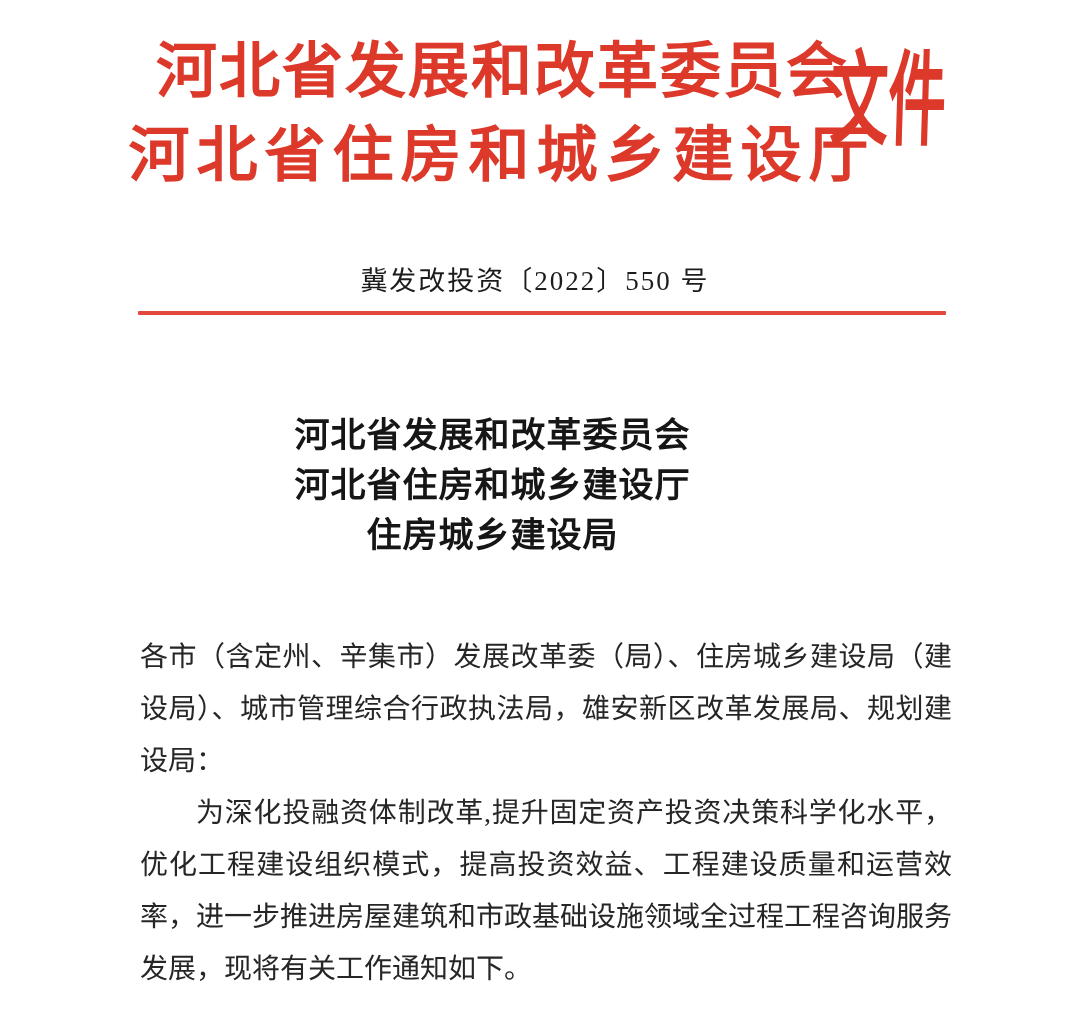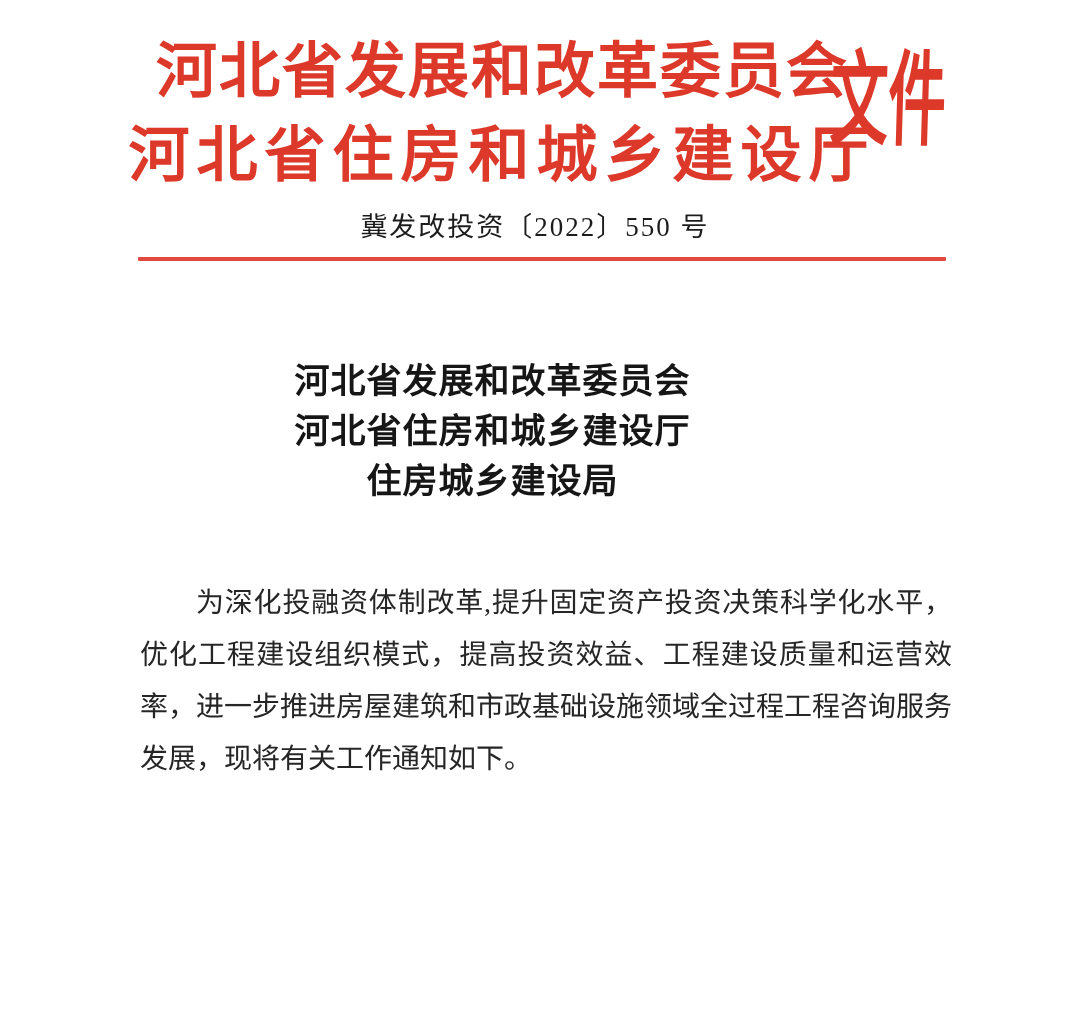--- a/index.html
+++ b/index.html
@@ -43,20 +43,21 @@
     font-weight: 700;
     font-size: 103px;
     line-height: 103px;
     white-space: nowrap;
     transform: scaleX(0.56) skewX(-3deg);
     transform-origin: left top;
   }
 
   
   .doc-number {
+    margin-top: 54px;
     width: 1070px;
     text-align: center;
     font-size: 27px;
     line-height: 34px;
     letter-spacing: 2px;
     color: #1c1c1c;
   }
   .red-rule {
     margin: 13px 0 0 138px;
     width: 808px;
@@ -106,16 +107,17 @@
 
   <div class="red-rule"></div>
 
   <div class="doc-title">
     <div>河北省发展和改革委员会</div>
     <div>河北省住房和城乡建设厅</div>
     <div>住房城乡建设局</div>
   </div>
 
   <div class="doc-body">
+    <p class="addressee">各市（含定州、辛集市）发展改革委（局）、住房城乡建设局（建设局）、城市管理综合行政执法局，雄安新区改革发展局、规划建设局：</p>
     <p class="para-indent">为深化投融资体制改革,提升固定资产投资决策科学化水平，优化工程建设组织模式，提高投资效益、工程建设质量和运营效率，进一步推进房屋建筑和市政基础设施领域全过程工程咨询服务发展，现将有关工作通知如下。</p>
   </div>
 
 </div>
 
 </body></html>

